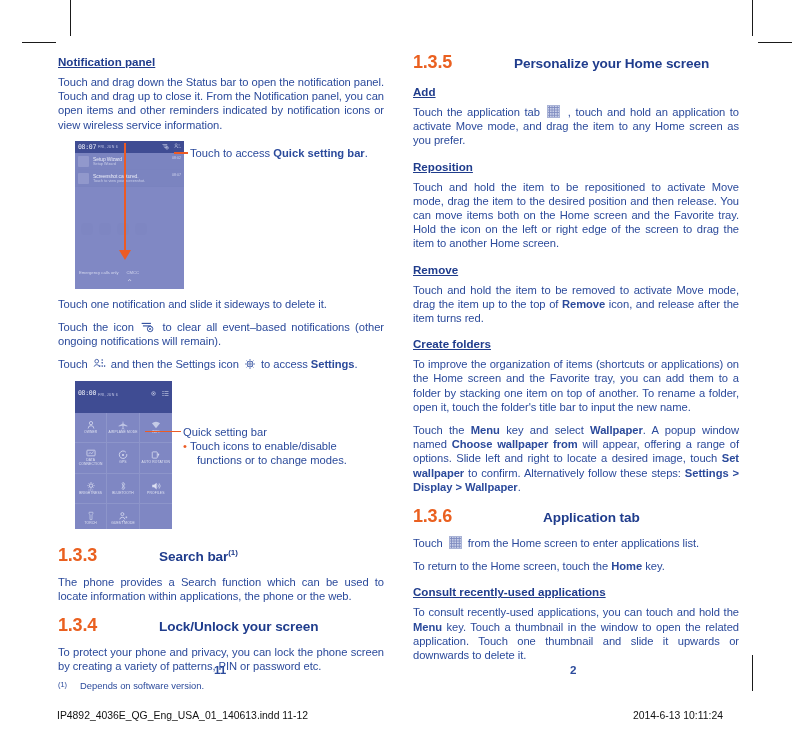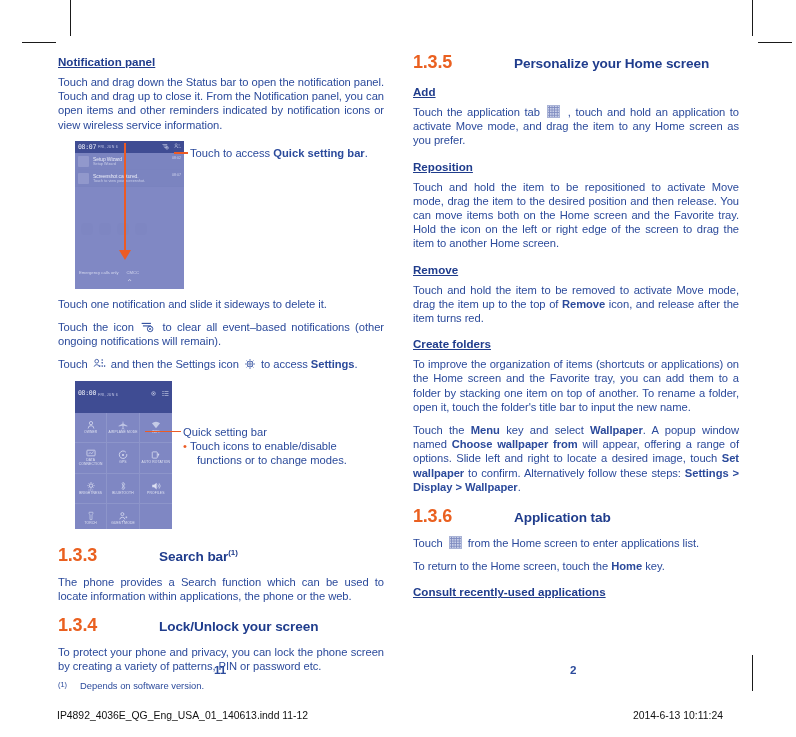--- a/index.html
+++ b/index.html
@@ -646,32 +646,33 @@
     </div>
     <p class="body-text"><span>Touch and hold the item to be removed to activate Move mode, drag the item up to the top of </span><b>Remove</b><span> icon, and release after the item turns red.</span></p>
 
     <div class="sub-head-wrap">
       <h4 class="sub-head">Create folders</h4>
     </div>
     <p class="body-text">To improve the organization of items (shortcuts or applications) on the Home screen and the Favorite tray, you can add them to a folder by stacking one item on top of another. To rename a folder, open it, touch the folder's title bar to input the new name.</p>
 
     <p class="body-text"><span>Touch the </span><b>Menu</b><span> key and select </span><b>Wallpaper</b><span>. A popup window named </span><b>Choose wallpaper from</b><span> will appear, offering a range of options. Slide left and right to locate a desired image, touch </span><b>Set wallpaper</b><span> to confirm. Alternatively follow these steps: </span><b>Settings &gt; Display &gt; Wallpaper</b><span>.</span></p>
 
-    <div class="section-head" style="margin-top:12px;">
+    <div class="section-head" style="margin-top:12px;gap:29px;">
       <span class="section-num">1.3.6</span>
       <span class="section-title">Application tab</span>
     </div>
 
     <p class="body-text"><span>Touch </span><span class="apptab-ic"><span></span></span><span> from the Home screen to enter applications list.</span></p>
 
     <p class="body-text"><span>To return to the Home screen, touch the </span><b>Home</b><span> key.</span></p>
 
     <div class="sub-head-wrap">
       <h4 class="sub-head">Consult recently-used applications</h4>
     </div>
+    <p class="body-text"><span>To consult recently-used applications, you can touch and hold the </span><b>Menu</b><span> key. Touch a thumbnail in the window to open the related application. Touch one thumbnail and slide it upwards or downwards to delete it.</span></p>
   </div>
 
   <div class="pagenum left">11</div>
   <div class="pagenum right">2</div>
 
   <div class="indd l">IP4892_4036E_QG_Eng_USA_01_140613.indd   11-12</div>
   <div class="indd r">2014-6-13   10:11:24</div>
 
 </div>
 

